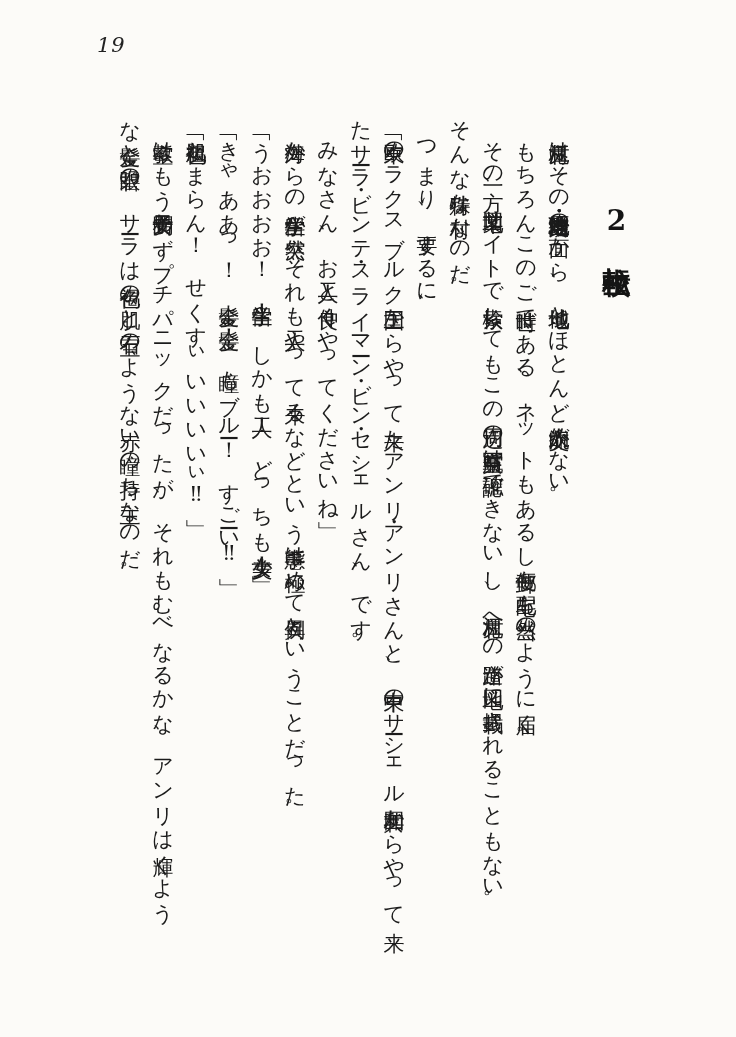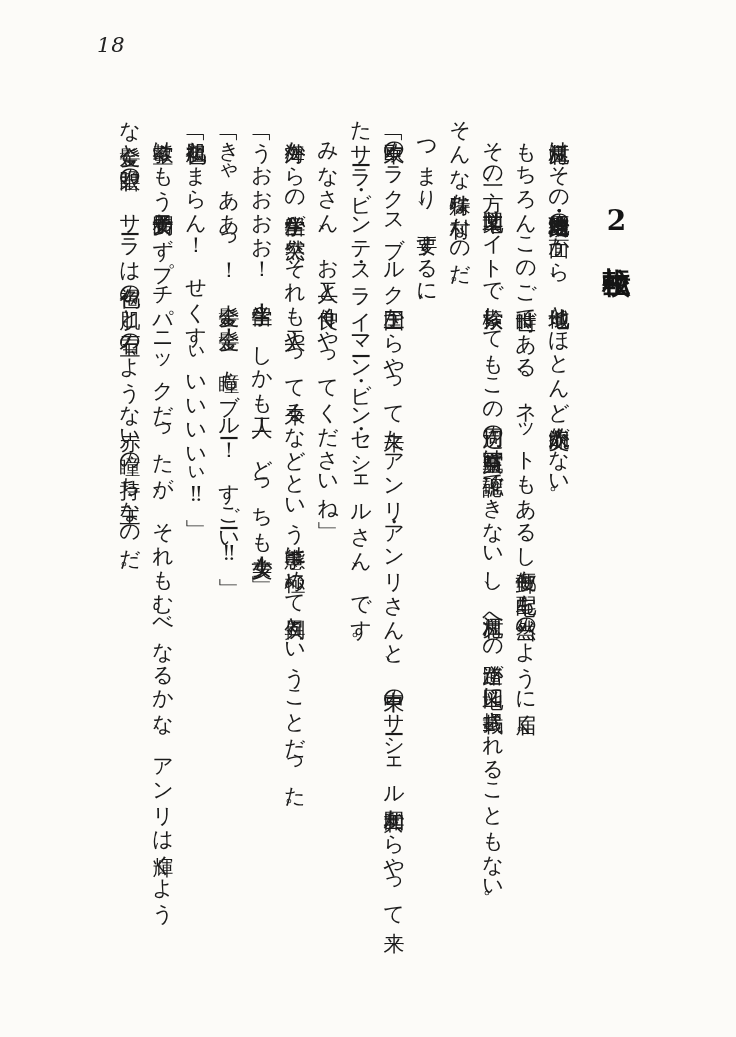--- a/index.html
+++ b/index.html
@@ -53,21 +53,21 @@
     margin: 0;
     padding: 0;
     text-indent: 1em;        
   }
 </style>
 </head>
 <body>
 
 <div class="page">
 
-  <div class="page-number">18</div>
+  <div class="page-number">19</div>
 
   <div class="content">
 
     <h2 class="chapter-title">
       <span class="chapter-num">2</span><span>転校生</span>
     </h2>
 
     <p class="para">鬼江村はその歴史・地理・政治・経済の面から、他地域とほとんど人的交流がない。</p>
     <p class="para">もちろんこのご時世である、ネットもあるし郵便も宅配も当然のように届く。</p>
     <p class="para">その一方、某地図サイトで検索してもこの周辺の航空写真は確認できないし、鬼江村への道路が地図に掲載されることもない。そんな特殊な村なのだ。</p>

